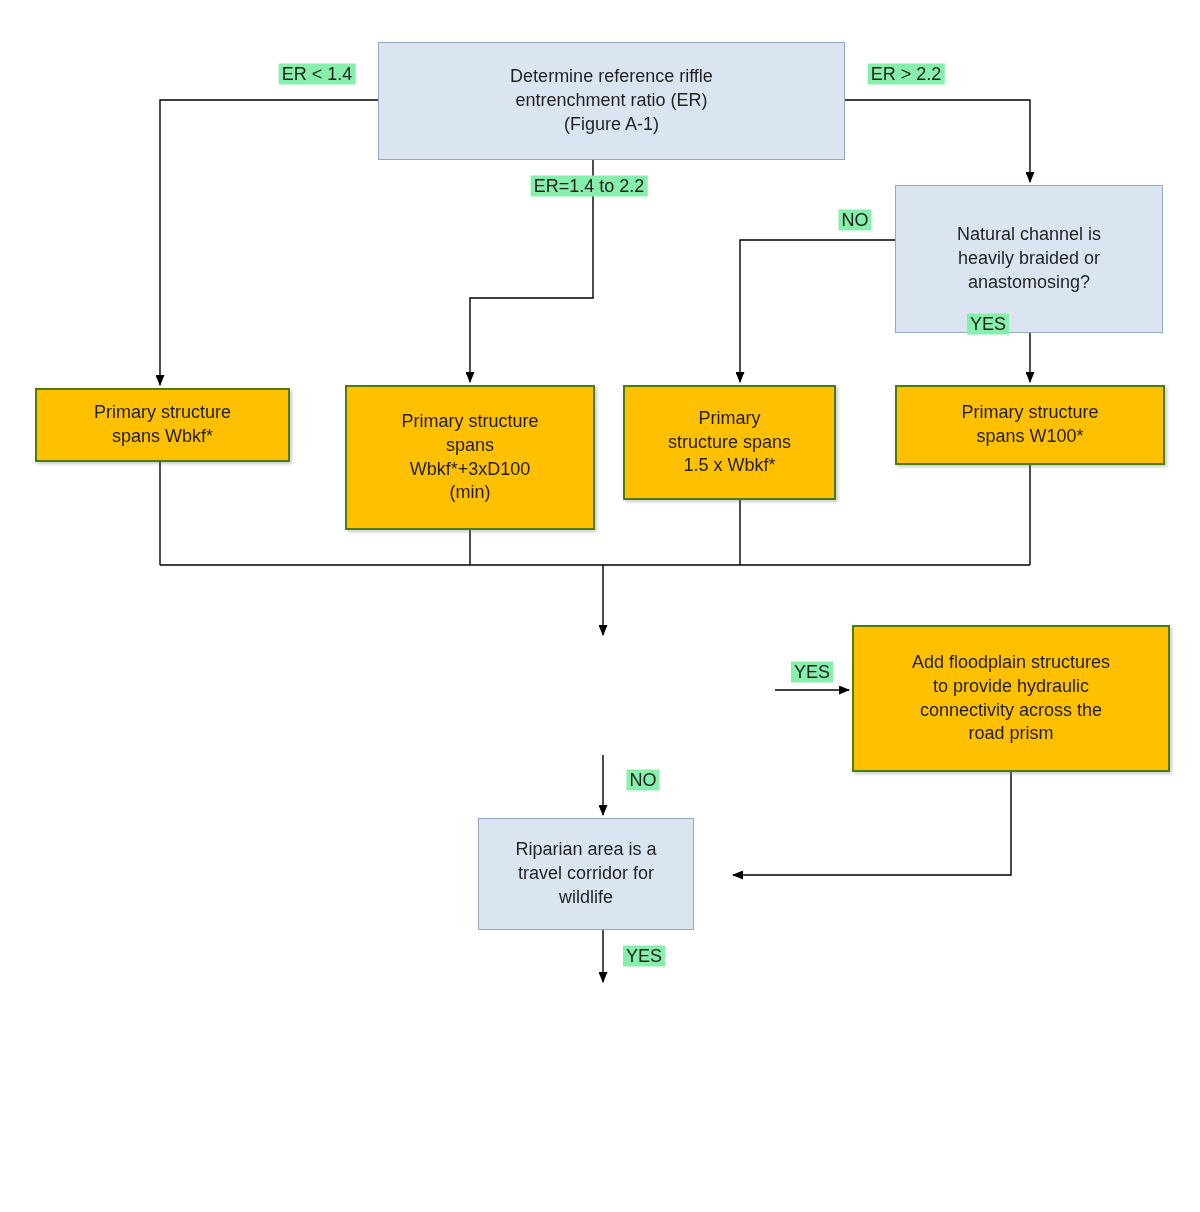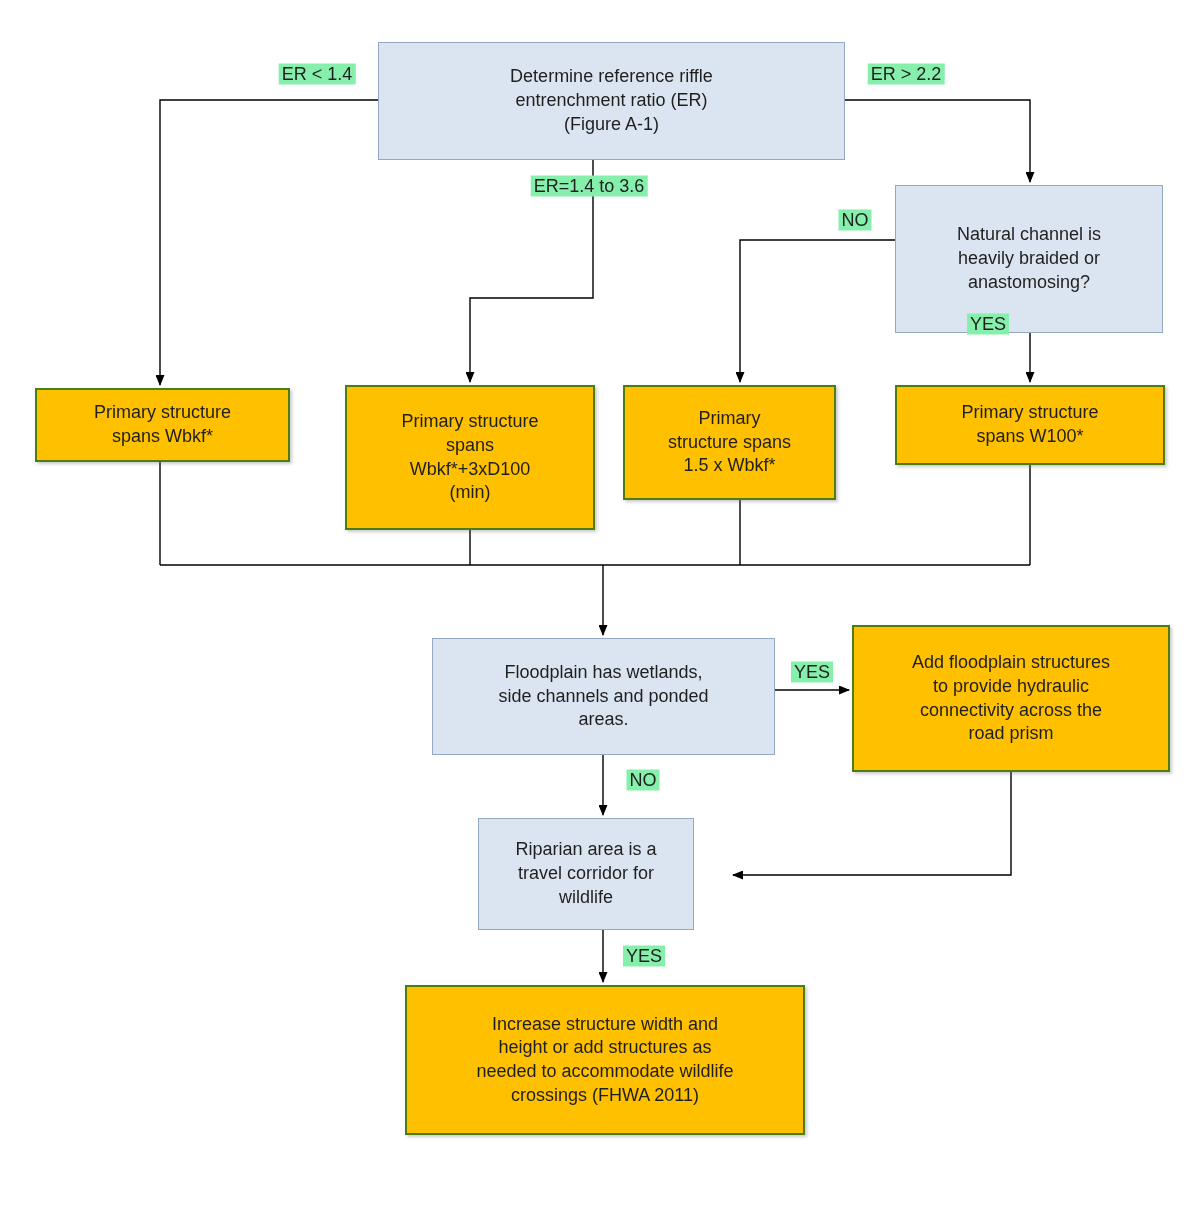--- a/index.html
+++ b/index.html
@@ -85,23 +85,20 @@
   </svg>
 
   <div class="node decision" style="left:378px; top:42px; width:467px; height:118px;">Determine reference riffle
 entrenchment ratio (ER)
 (Figure A-1)</div>
 
   <div class="node decision" style="left:895px; top:185px; width:268px; height:148px;">Natural channel is
 heavily braided or
 anastomosing?</div>
 
-  <div class="node decision" style="left:432px; top:638px; width:343px; height:117px;">Floodplain has wetlands,
-side channels and ponded
-areas.</div>
 
   <div class="node decision" style="left:478px; top:818px; width:216px; height:112px;">Riparian area is a
 travel corridor for
 wildlife</div>
 
   <div class="node action" style="left:35px; top:388px; width:255px; height:74px;">Primary structure
 spans Wbkf*</div>
 
   <div class="node action" style="left:345px; top:385px; width:250px; height:145px;">Primary structure
 spans
@@ -113,30 +110,26 @@
 1.5 x Wbkf*</div>
 
   <div class="node action" style="left:895px; top:385px; width:270px; height:80px;">Primary structure
 spans W100*</div>
 
   <div class="node action" style="left:852px; top:625px; width:318px; height:147px;">Add floodplain structures
 to provide hydraulic
 connectivity across the
 road prism</div>
 
-  <div class="node action" style="left:405px; top:985px; width:400px; height:150px;">Increase structure width and
-height or add structures as
-needed to accommodate wildlife
-crossings (FHWA 2011)</div>
 
   <div class="edge-label" style="left:317px; top:74px;">ER &lt; 1.4</div>
 
   <div class="edge-label" style="left:906px; top:74px;">ER &gt; 2.2</div>
 
-  <div class="edge-label" style="left:589px; top:186px;">ER=1.4 to 3.6</div>
+  <div class="edge-label" style="left:589px; top:186px;">ER=1.4 to 2.2</div>
 
   <div class="edge-label" style="left:855px; top:220px;">NO</div>
 
   <div class="edge-label" style="left:988px; top:324px;">YES</div>
 
   <div class="edge-label" style="left:812px; top:672px;">YES</div>
 
   <div class="edge-label" style="left:643px; top:780px;">NO</div>
 
   <div class="edge-label" style="left:644px; top:956px;">YES</div>

